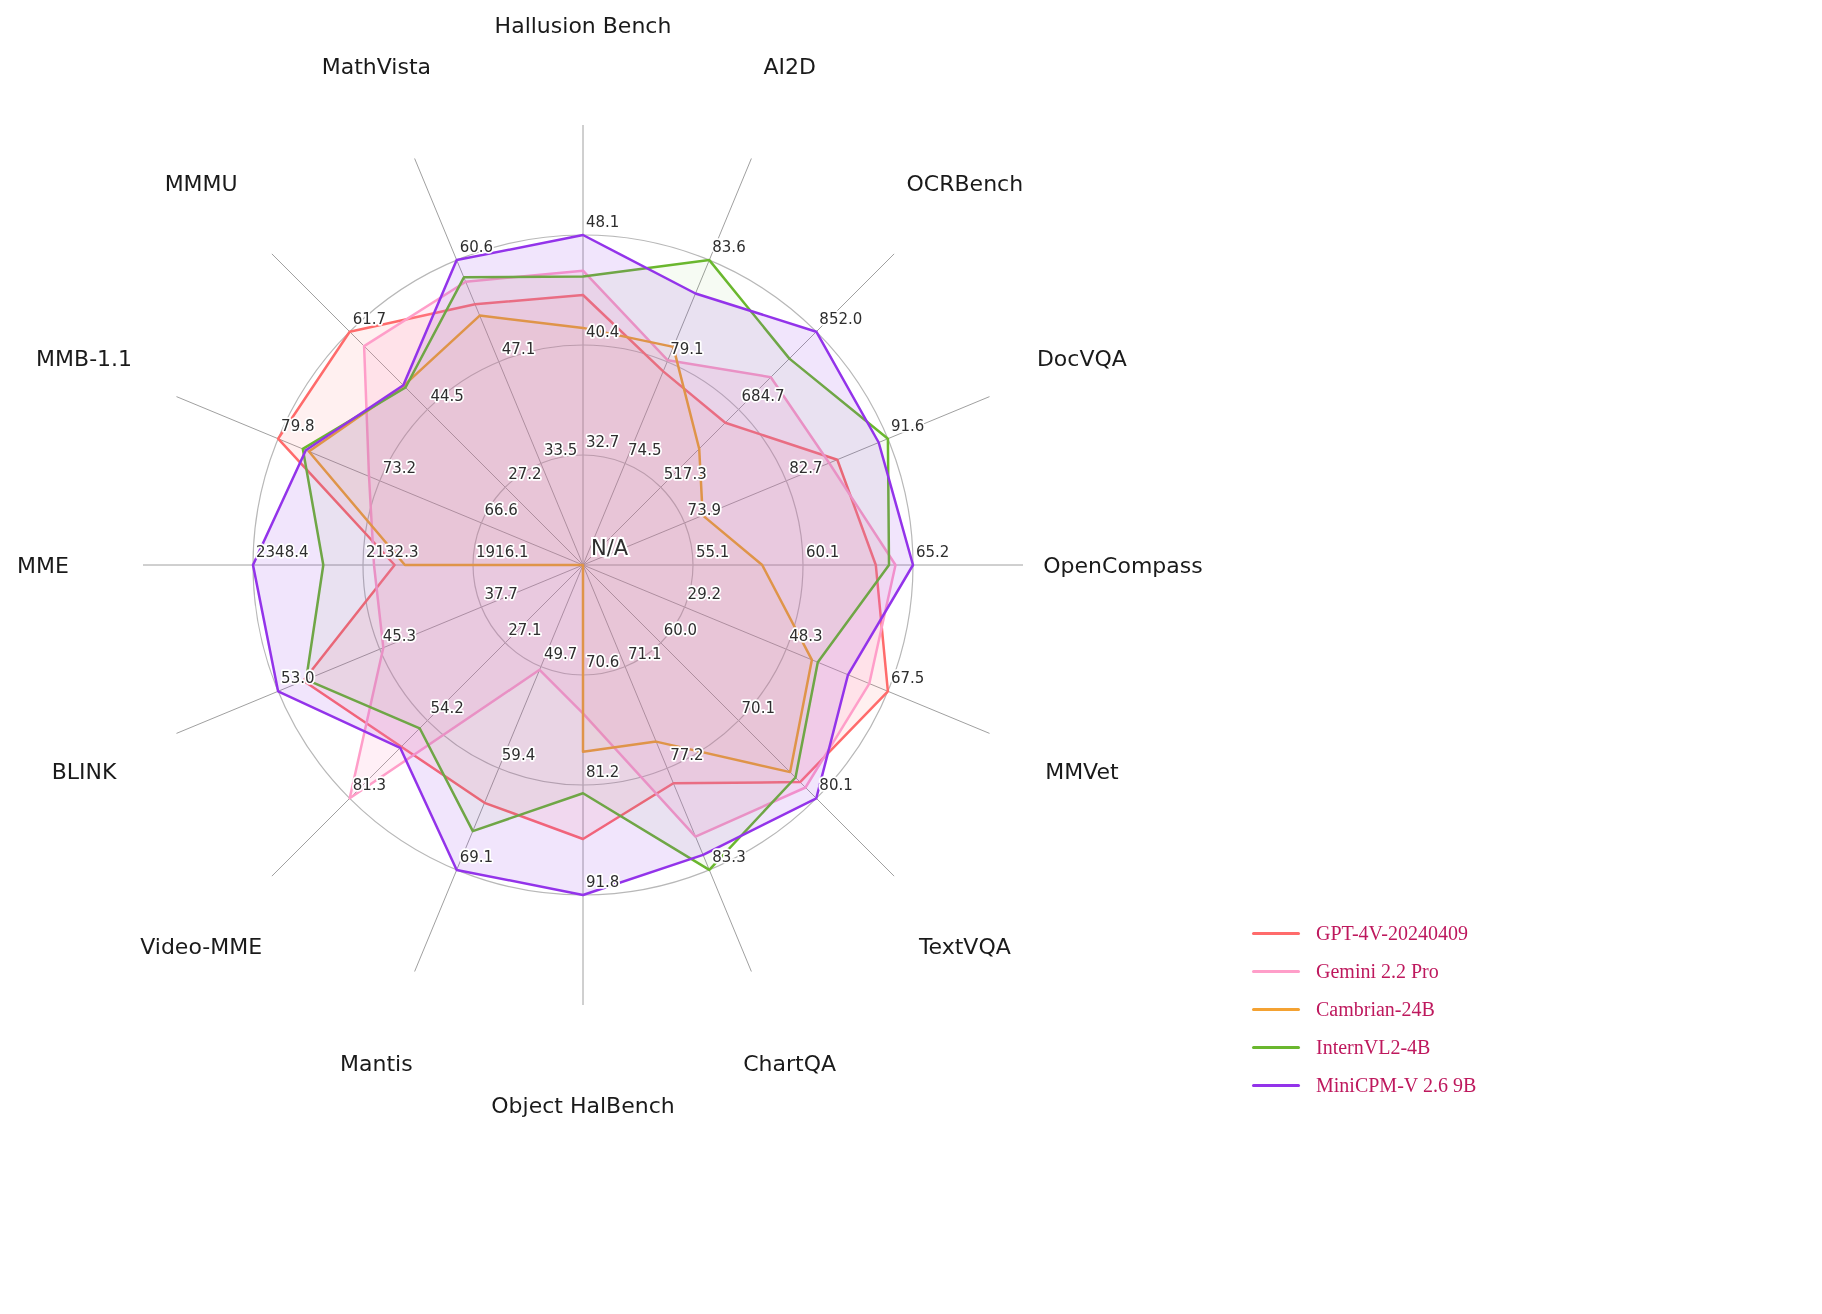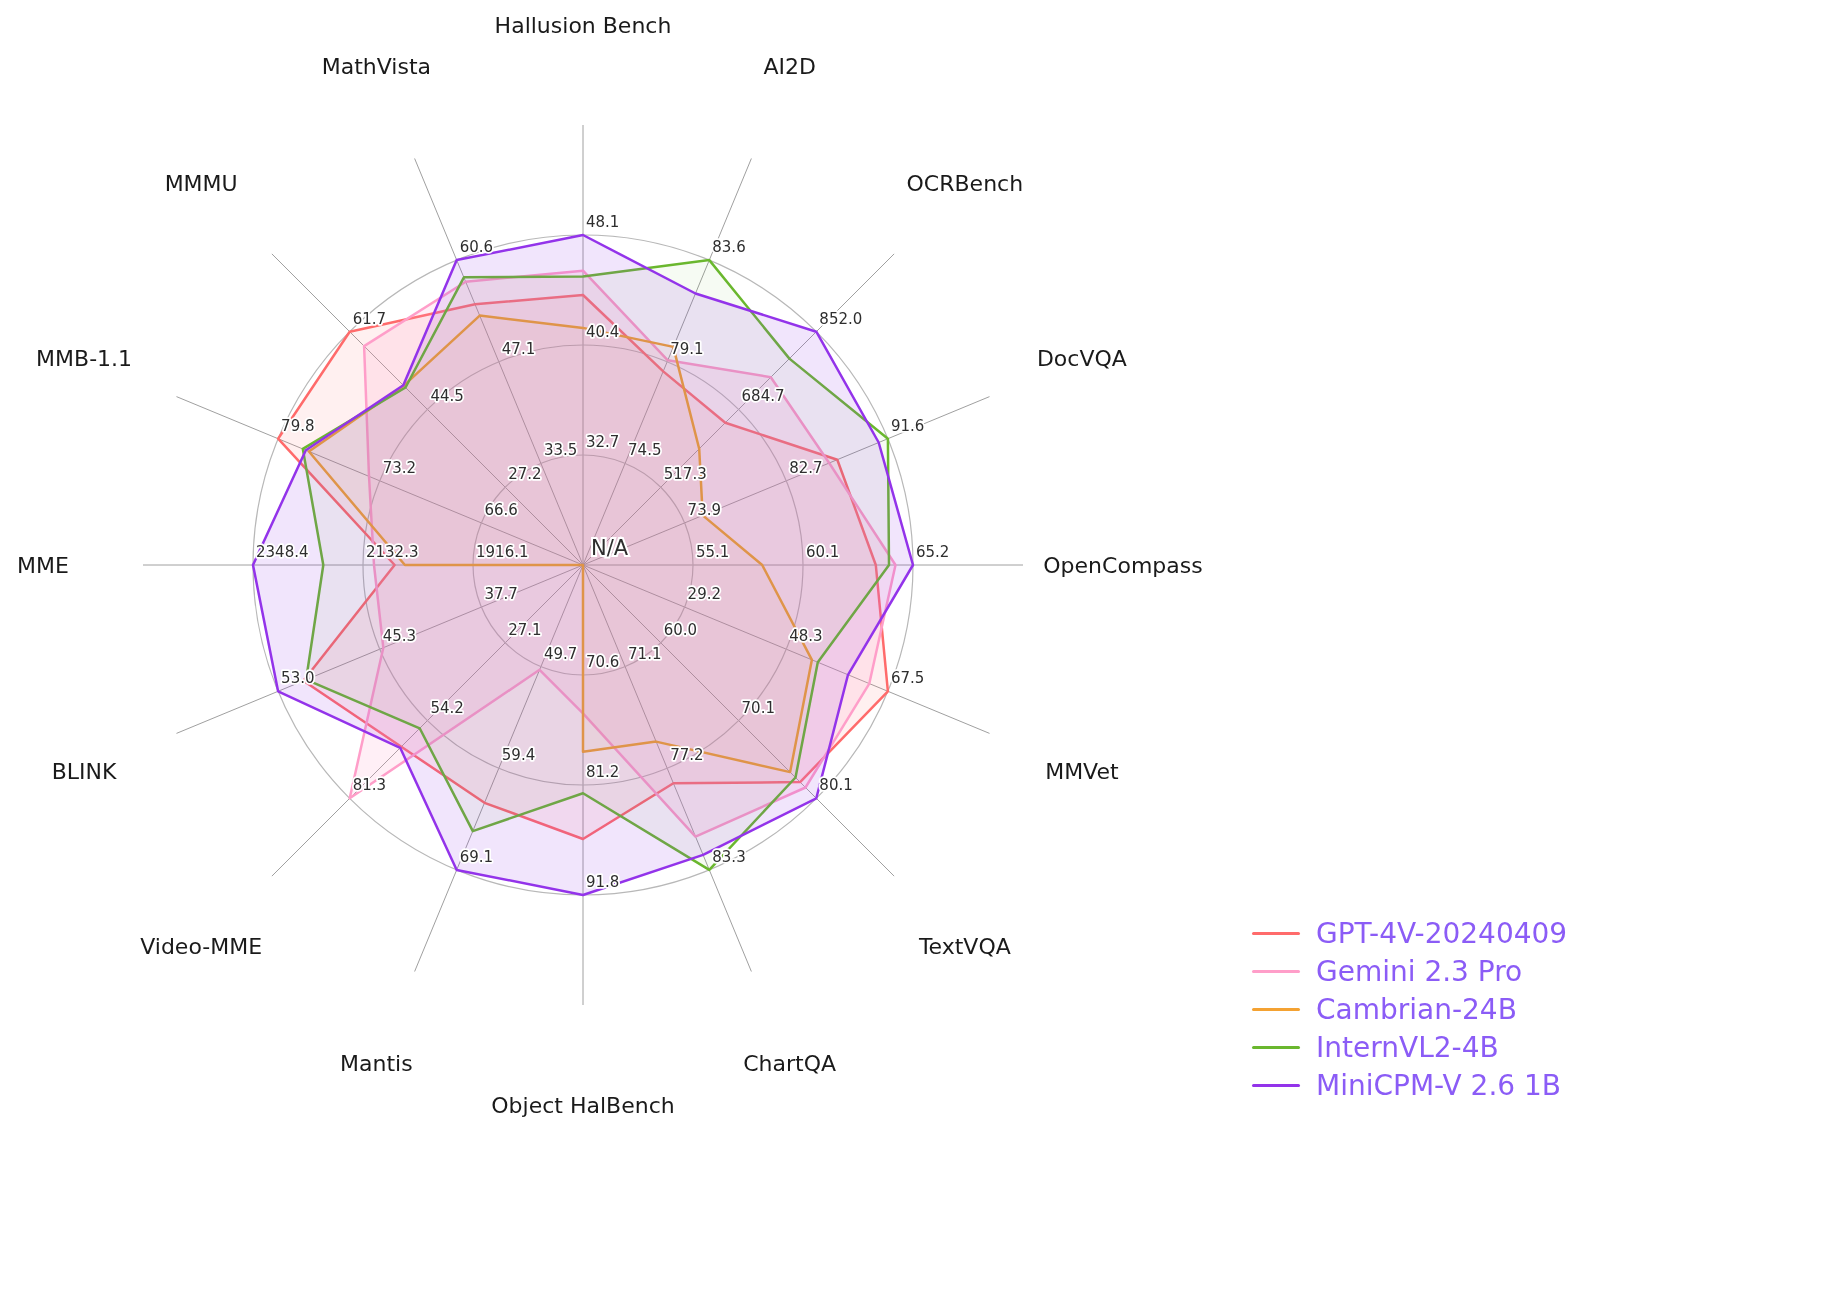--- a/index.html
+++ b/index.html
@@ -10,21 +10,21 @@
   .stage{position:absolute;inset:0;}
   svg{position:absolute;left:0;top:0;}
   .tick{font-size:15px;fill:#2e2e2e;paint-order:stroke;stroke:#ffffff;stroke-width:3.5px;stroke-linejoin:round;}
   .axis-name{font-size:22px;fill:#1a1a1a;}
   .center-na{font-size:21px;fill:#2e2e2e;paint-order:stroke;stroke:#ffffff;stroke-width:4px;}
   #legend{
     position:absolute;left:1252px;top:922px;display:flex;flex-direction:column;gap:16px;
   }
   .lg-row{display:flex;align-items:center;height:22px;}
   .lg-line{display:inline-block;width:48px;height:3px;border-radius:2px;margin-right:16px;flex:0 0 auto;}
-  .lg-text{font-size:28px;color:#8b5cf6;white-space:nowrap;}
+  .lg-text{font-size:20px;color:#be185d;white-space:nowrap;font-family:Liberation Serif, serif;}
 </style>
 </head>
 <body>
 
 <div class="stage">
   <svg id="radar" width="1822" height="1314" viewBox="0 0 1822 1314">
       <line x1="583" y1="565" x2="583" y2="125" stroke="#a0a0a0" stroke-width="1"></line>
       <line x1="583" y1="565" x2="751.3807102406395" y2="158.49300569503384" stroke="#a0a0a0" stroke-width="1"></line>
       <line x1="583" y1="565" x2="894.1269837220809" y2="253.87301627791913" stroke="#a0a0a0" stroke-width="1"></line>
       <line x1="583" y1="565" x2="989.5069943049662" y2="396.6192897593605" stroke="#a0a0a0" stroke-width="1"></line>
@@ -114,28 +114,28 @@
       <text x="376.3509465228517" y="66.1050524439051" text-anchor="middle" dominant-baseline="central" class="axis-name">MathVista</text>
       <text x="591" y="555" text-anchor="start" class="center-na">N/A</text>
     </svg>
   <div id="legend">
       <div class="lg-row">
         <span class="lg-line" style="background: rgb(255, 107, 107);"></span>
         <span class="lg-text">GPT-4V-20240409</span>
       </div>
       <div class="lg-row">
         <span class="lg-line" style="background: rgb(255, 158, 201);"></span>
-        <span class="lg-text">Gemini 2.3 Pro</span>
+        <span class="lg-text">Gemini 2.2 Pro</span>
       </div>
       <div class="lg-row">
         <span class="lg-line" style="background: rgb(244, 162, 50);"></span>
         <span class="lg-text">Cambrian-24B</span>
       </div>
       <div class="lg-row">
         <span class="lg-line" style="background: rgb(106, 183, 46);"></span>
         <span class="lg-text">InternVL2-4B</span>
       </div>
       <div class="lg-row">
         <span class="lg-line" style="background: rgb(147, 51, 234);"></span>
-        <span class="lg-text">MiniCPM-V 2.6 1B</span>
+        <span class="lg-text">MiniCPM-V 2.6 9B</span>
       </div>
     </div>
 </div>
 
 </body></html>

